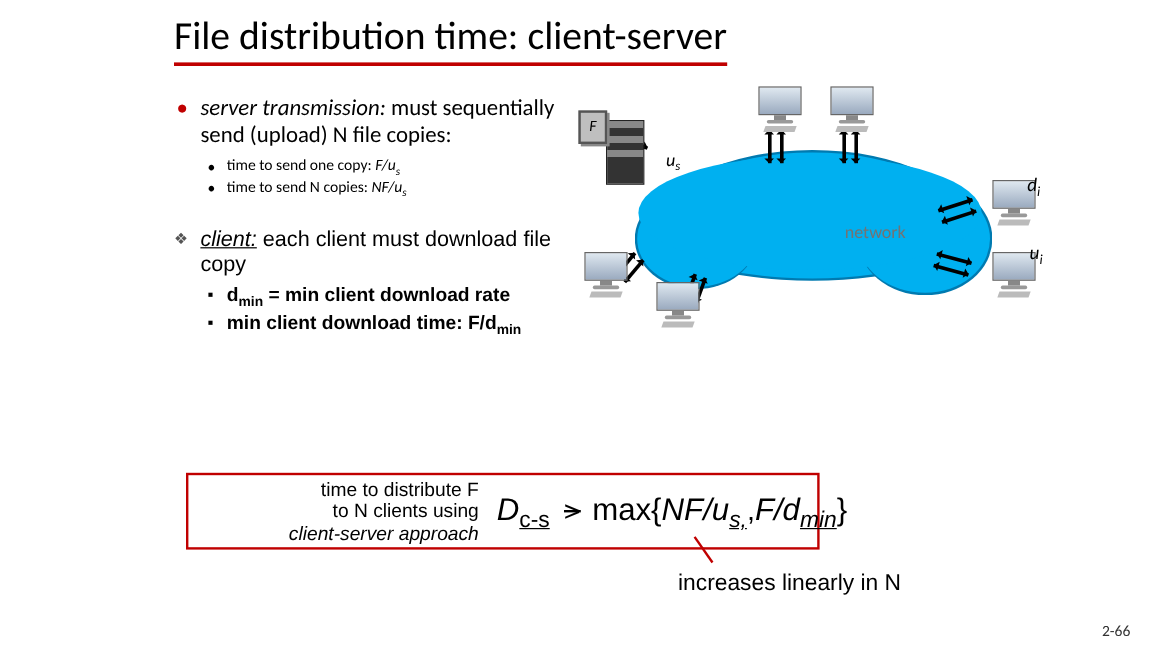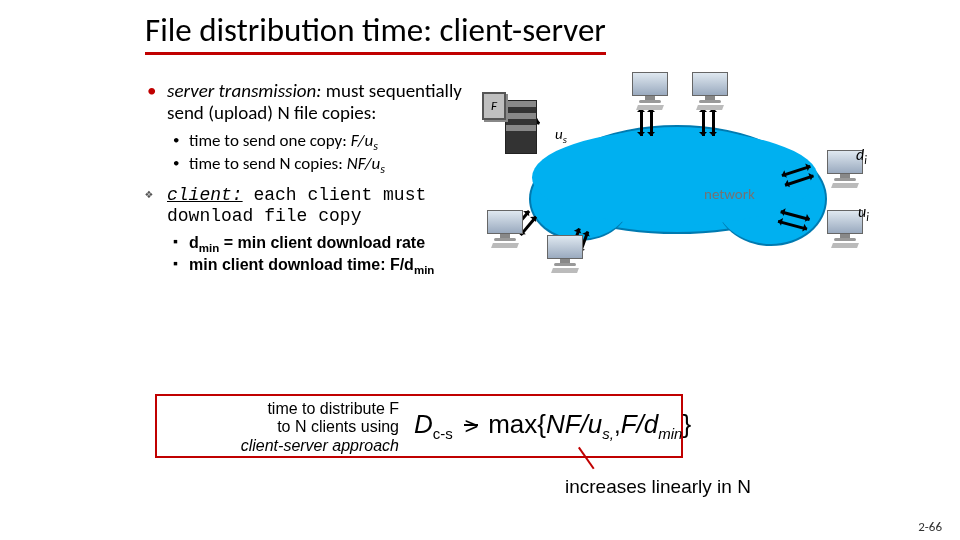--- a/index.html
+++ b/index.html
@@ -58,21 +58,21 @@
   .bullet1b::before {
     content: "❖";
     color: #555;
     position: absolute;
     left: 0px;
     top: 2px;
     font-size: 13px;
   }
   .bullet2 {
     position: relative;
-    font-size: 17px;
+    font-size: 13px;
     line-height: 1.2;
     margin-bottom: 3px;
     padding-left: 44px;
   }
   .bullet2::before {
     content: "•";
     position: absolute;
     left: 28px;
     top: 1px;
     font-size: 13px;
@@ -224,21 +224,21 @@
   .formula {
     position: absolute;
     left: 257px;
     top: 13px;
     font-family: Arial, sans-serif;
     font-size: 24px;
     white-space: nowrap;
   }
   .formula .big1 { font-size: 26px; font-style: italic; }
   .formula .big2 { font-size: 26px; }
-  .formula .sub2 { font-size: 15px; vertical-align: sub; line-height:0; }
+  .formula .sub2 { font-size: 19px; vertical-align: sub; line-height:0;text-decoration:underline; }
   .formula .ital2 { font-style: italic; }
   .ge { display:inline-block; position:relative; top:1px; margin:0 3px 0 5px; }
 
   
   .pointer {
     position: absolute;
     left: 578px;
     top: 448px;
     width: 30px;
     height: 26px;
@@ -281,21 +281,21 @@
     <div class="bullet1">
       <span class="ital-under">server transmission:</span><span> must sequentially send (upload) N file copies:</span>
     </div>
     <div class="bullet2">
       <span>time to send one copy: </span><span class="ital">F/u</span><span class="ital subs">s</span>
     </div>
     <div class="bullet2">
       <span>time to send N copies: </span><span class="ital">NF/u</span><span class="ital subs">s</span>
     </div>
 
-    <div class="bullet1b" style="margin-top:10px; font-family: Liberation Mono, monospace;">
+    <div class="bullet1b" style="margin-top:24px; font-family: Liberation Sans, sans-serif;">
       <span class="ital" style="text-decoration:underline;">client:</span><span> each client must download file copy</span>
     </div>
     <div class="bullet2b">
       <span>d</span><span class="subs">min</span><span> = min client download rate</span>
     </div>
     <div class="bullet2b">
       <span>min client download time: F/d</span><span class="subs">min</span>
     </div>
   </div>
 

